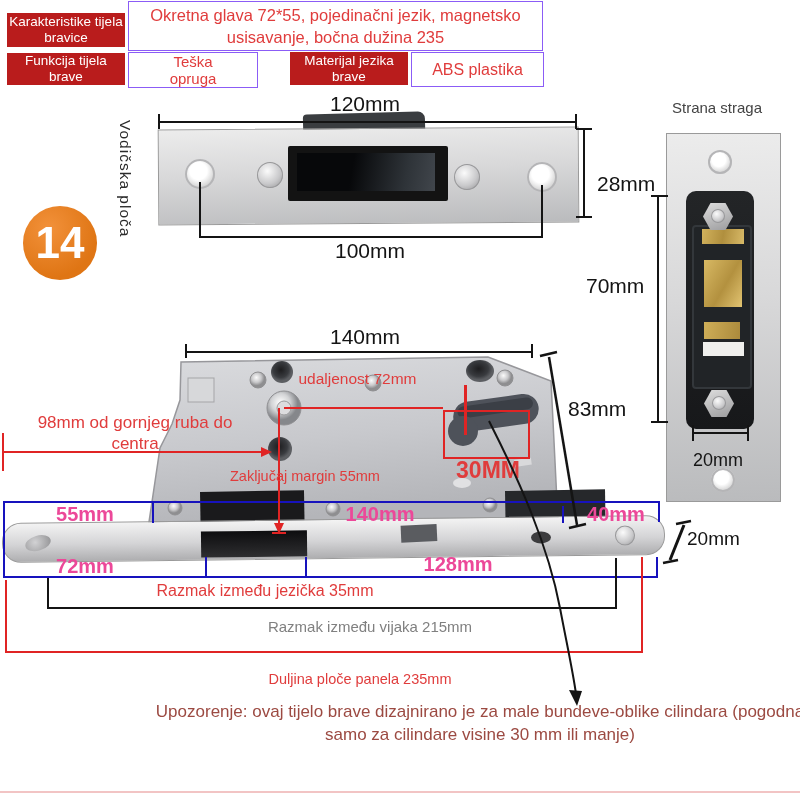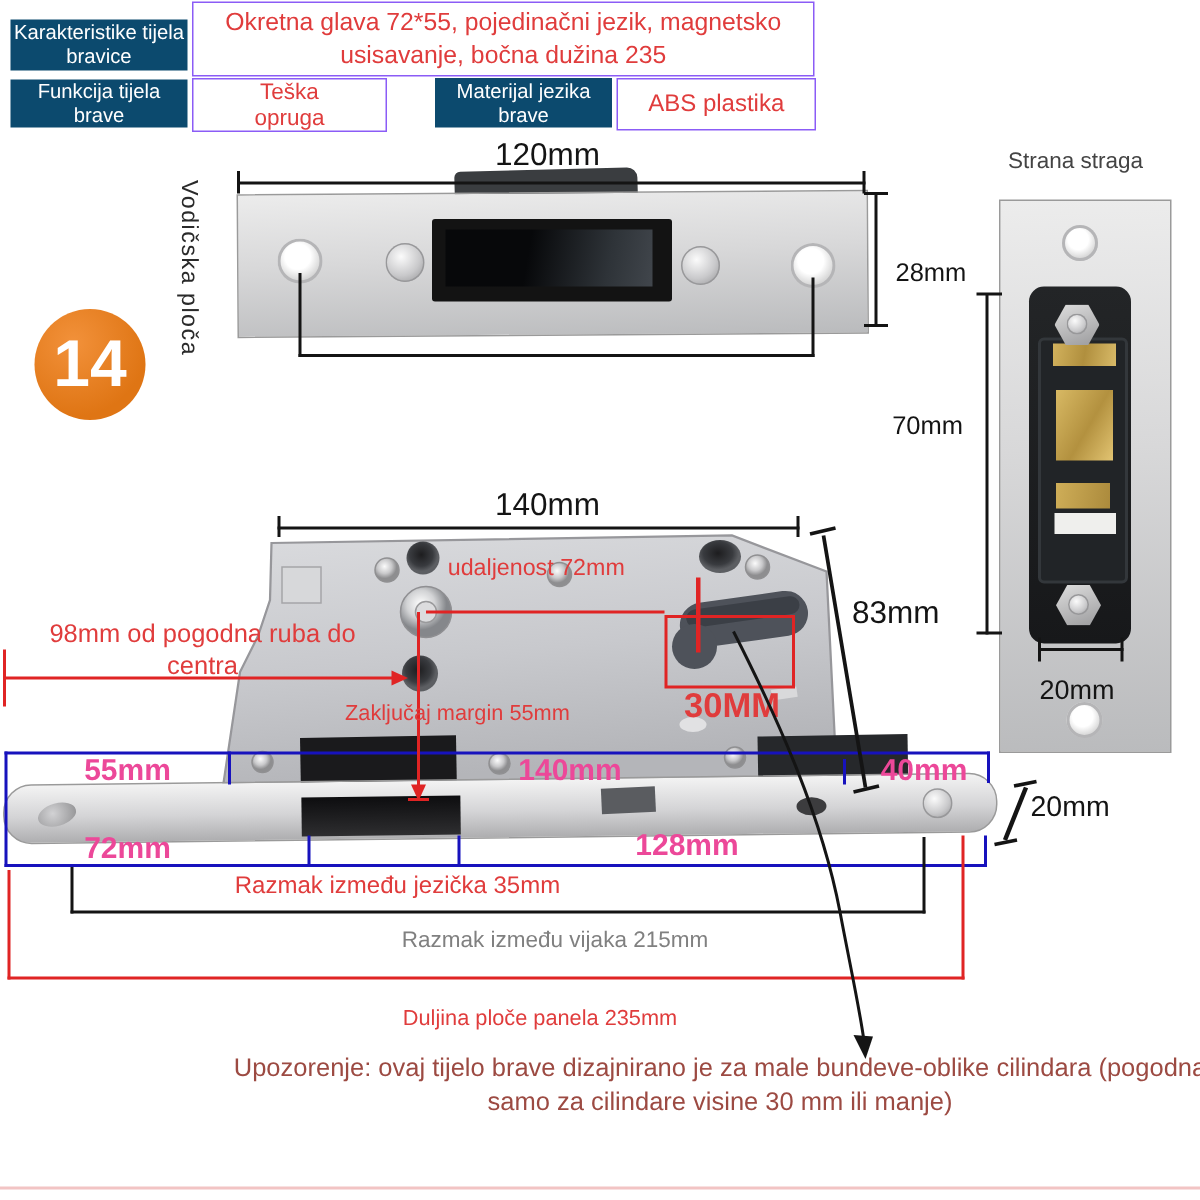--- a/index.html
+++ b/index.html
@@ -1,25 +1,25 @@
 <!DOCTYPE html>
 <html><head>
 <meta charset="utf-8">
 <style>
   html,body{margin:0;padding:0;background:#fff;}
   #canvas{position:relative;width:800px;height:800px;background:#fff;overflow:hidden;
           font-family:"Liberation Sans",sans-serif;}
   .abs{position:absolute;}
-  .blackbox{background:#0c4a6e;color:#fff;text-align:center;display:flex;align-items:center;
+  .blackbox{background:#b91c1c;color:#fff;text-align:center;display:flex;align-items:center;
             justify-content:center;font-size:13.5px;line-height:16px;}
   .whitebox{background:#fff;border:1px solid #8b5cf6;color:#e03c3c;text-align:center;
             display:flex;align-items:center;justify-content:center;}
   .redtxt{color:#e03c3c;}
   .dimtxt{color:#141414;font-size:21px;}
-  .smdim{color:#141414;font-size:17px;}
+  .smdim{color:#141414;font-size:21px;}
   .bluetxt{color:#ec4899;font-weight:700;font-size:20px;text-align:center;}
   .bline{background:#1712bd;}
   .kline{background:#141414;}
   .rline{background:#e02424;}
   .center{text-align:center;}
   .badge{border-radius:50%;background:radial-gradient(circle at 35% 30%,#f2913a,#df7514 70%);
          color:#fff;font-weight:700;font-size:44px;display:flex;align-items:center;justify-content:center;}
   .metal{background:linear-gradient(178deg,#ececec 0%,#d8d8d9 45%,#babbbd 100%);border:1px solid #9a9a9a;}
   .vlabel{writing-mode:vertical-rl;font-size:15.5px;color:#2a2a2a;letter-spacing:1px;}
   .hole{border-radius:50%;background:radial-gradient(circle at 45% 40%,#ffffff 35%,#d6d6d6 65%,#9d9da0 100%);
@@ -68,20 +68,21 @@
   <div class="abs dimtxt center" style="left:300px;top:92px;width:130px;">120mm</div>
 
   <div class="abs kline" style="left:583px;top:129px;width:2px;height:89px;"></div>
   <div class="abs kline" style="left:576px;top:128px;width:16px;height:2px;"></div>
   <div class="abs kline" style="left:576px;top:216px;width:16px;height:2px;"></div>
   <div class="abs smdim" style="left:597px;top:172px;">28mm</div>
 
   <div class="abs kline" style="left:199px;top:182px;width:2px;height:56px;"></div>
   <div class="abs kline" style="left:541px;top:185px;width:2px;height:53px;"></div>
   <div class="abs kline" style="left:199px;top:236px;width:344px;height:2px;"></div>
+  <div class="abs dimtxt center" style="left:300px;top:239px;width:140px;">100mm</div>
 
   <div class="abs" style="left:672px;top:99px;font-size:15px;color:#444;">Strana straga</div>
   <div class="abs metal" style="left:666px;top:133px;width:113px;height:367px;"></div>
   <div class="abs hole" style="left:708px;top:150px;width:24px;height:24px;"></div>
   <div class="abs hole" style="left:711px;top:468px;width:24px;height:24px;"></div>
   <div class="abs" style="left:686px;top:191px;width:68px;height:238px;background:linear-gradient(180deg,#232527,#17181a);border-radius:10px;"></div>
   <div class="abs" style="left:692px;top:225px;width:56px;height:160px;background:#212427;border:2px solid #33373b;border-radius:4px;"></div>
   <div class="abs" style="left:702px;top:229px;width:42px;height:15px;background:linear-gradient(100deg,#d2b25d,#b08f3e,#d8ba68);"></div>
   <div class="abs" style="left:704px;top:260px;width:38px;height:47px;background:linear-gradient(120deg,#d8b964,#b3913f 55%,#e2c472);"></div>
   <div class="abs" style="left:704px;top:322px;width:36px;height:17px;background:linear-gradient(100deg,#cfae58,#ab8a3c);"></div>
@@ -155,21 +156,21 @@
   <div class="abs dimtxt" style="left:568px;top:397px;">83mm</div>
 
   <div class="abs redtxt center" style="left:280px;top:370px;width:155px;font-size:15.5px;line-height:17px;z-index:4;">
     <div>udaljenost 72mm</div>
   </div>
   <div class="abs rline" style="left:284px;top:407px;width:159px;height:2px;z-index:4;"></div>
   <div class="abs rline" style="left:278px;top:408px;width:2px;height:118px;z-index:4;"></div>
   <div class="abs arrow-d" style="left:274px;top:523px;z-index:4;"></div>
   <div class="abs rline" style="left:272px;top:532px;width:14px;height:2px;z-index:4;"></div>
 
-  <div class="abs redtxt center" style="left:20px;top:412px;width:230px;font-size:17px;line-height:21px;z-index:4;">98mm od pogodna ruba do centra</div>
+  <div class="abs redtxt center" style="left:20px;top:412px;width:230px;font-size:17px;line-height:21px;z-index:4;">98mm od gornjeg ruba do centra</div>
   <div class="abs rline" style="left:3px;top:451px;width:264px;height:2px;z-index:4;"></div>
   <div class="abs arrow-r" style="left:261px;top:447px;z-index:4;"></div>
   <div class="abs rline" style="left:2px;top:433px;width:2px;height:38px;z-index:4;"></div>
 
   <div class="abs redtxt" style="left:230px;top:468px;width:150px;font-size:14.5px;z-index:4;">Zaključaj margin 55mm</div>
 
   <div class="abs" style="left:443px;top:410px;width:83px;height:45px;border:2.5px solid #e02424;z-index:4;"></div>
   <div class="abs rline" style="left:464px;top:385px;width:2.5px;height:50px;z-index:4;"></div>
   <div class="abs redtxt center" style="left:446px;top:457px;width:84px;font-size:23px;font-weight:700;z-index:4;">30MM</div>
 

